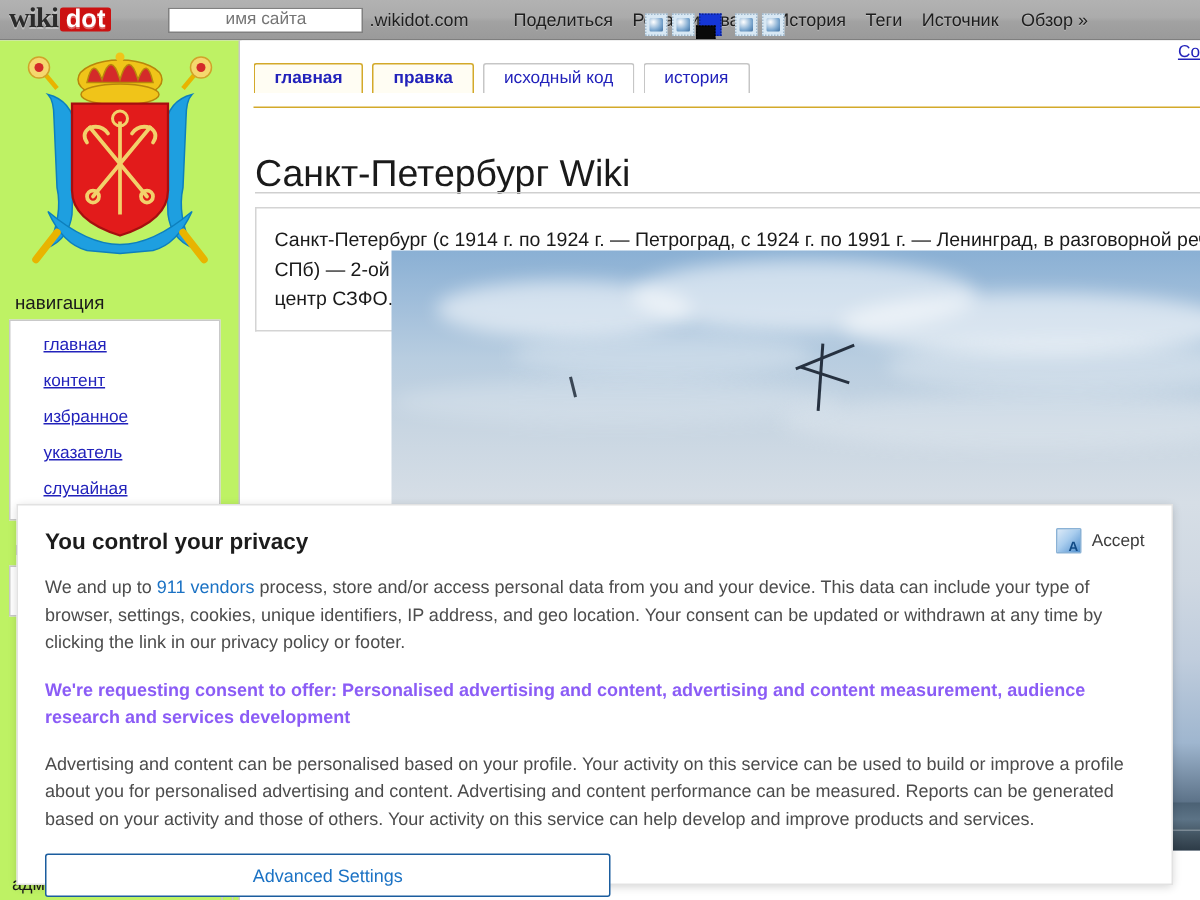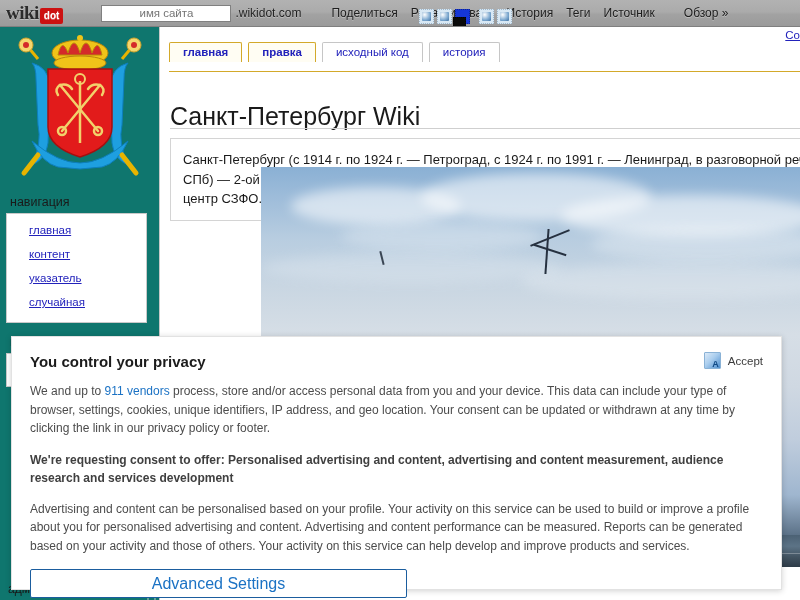--- a/index.html
+++ b/index.html
@@ -33,21 +33,21 @@
     font-size: 19px; font-weight: bold;
     color: #2b2b2b;
     letter-spacing: -0.5px;
     text-shadow: 0 1px 0 rgba(255,255,255,.35);
   }
   #wd-logo .dot {
     background: #cc1111;
     color: #ffffff;
     font-family: "Liberation Sans", sans-serif;
     font-weight: bold;
-    font-size: 10px;
+    font-size: 17px;
     padding: 1px 4px 2px 4px;
     margin-left: 1px;
     border-radius: 2px;
     letter-spacing: 0;
     line-height: 13px;
     position: relative; top: 0px;
   }
   #site-name-input {
     width: 130px; height: 17px;
     margin-left: 38px;
@@ -70,21 +70,21 @@
     gap: 13px;
     position: relative;
   }
   .topnav a {
     font-size: 12px; color: #1d1d1d;
     text-decoration: none;
     text-shadow: 0 1px 0 rgba(255,255,255,.3);
     white-space: nowrap;
     text-align: right;
   }
-  .topnav a.spaced { margin-left: 16px; }
+  .topnav a.spaced { margin-left: 2px; }
   
   .brokenimg {
     position: absolute;
     width: 15px; height: 15px;
     background: #d8e8f4;
     border: 1px dotted #9fb8cc;
     top: 3px;
   }
   .brokenimg i {
     display: block;
@@ -98,21 +98,21 @@
 
   
   #page {
     position: absolute; top: 27px; left: 0;
     width: 800px; height: 573px;
     background: #ffffff;
   }
   #sidebar {
     position: absolute; left: 0; top: 0;
     width: 160px; height: 573px;
-    background: #0f766e;
+    background: #bef264;
     border-right: 1px solid #c8c8c8;
     padding: 4px 0 0 0;
   }
   #crest {
     display: block;
     margin: 2px auto 8px auto;
   }
   .side-h {
     font-size: 12.5px;
     color: #1a1a1a;
@@ -304,36 +304,36 @@
     line-height: 10px;
   }
   #lang-label { font-size: 11.5px; color: #3c3c3c; }
   #consent p {
     margin: 12px 0 0 0;
     font-size: 12px;
     line-height: 18.5px;
     color: #4c4c4c;
   }
   #consent p.strongline {
-    color: #404040;
+    color: #8b5cf6;
     font-weight: bold;
     margin-top: 13px;
   }
   #consent a.vendors { color: #1b72c4; text-decoration: none; }
   #consent-buttons {
     display: flex; gap: 8px;
     margin-top: 14px;
   }
   #btn-advanced {
     flex: 0 0 377px;
     height: 29px;
     border: 1px solid #1b5d9e;
     background: #ffffff;
     color: #1b72c4;
-    font-size: 16px;
+    font-size: 12px;
     display: flex; align-items: center; justify-content: center;
     border-radius: 2px;
     cursor: pointer;
   }
   #btn-accept {
     flex: 1 1 auto;
     height: 29px;
     border: 1px solid #125a9c;
     background: #1668b8;
     color: #ffffff;
@@ -421,20 +421,21 @@
 
         <path d="M70 48 L70 110" stroke="#f2d16b" stroke-width="2.5"></path>
         <circle cx="70" cy="46" r="5" fill="none" stroke="#f2d16b" stroke-width="2"></circle>
       </svg>
 
       <div class="side-h">навигация</div>
       <div class="side-box">
         <ul>
           <li><a href="#">главная</a></li>
           <li><a href="#">контент</a></li>
+          <li><a href="#">избранное</a></li>
           <li><a href="#">указатель</a></li>
           <li><a href="#">случайная</a></li>
         </ul>
       </div>
 
       <div class="side-h">поиск</div>
       <div id="search-box"></div>
 
       <div id="bottom-side-label">администраторы</div>
       <svg class="side-rules">

